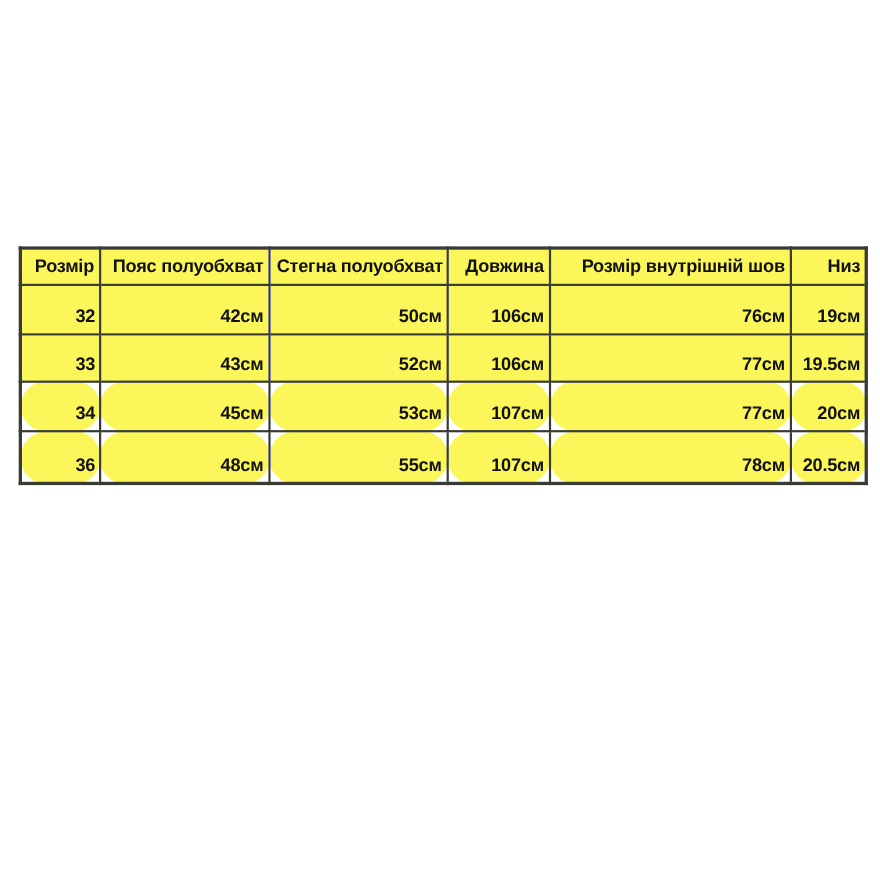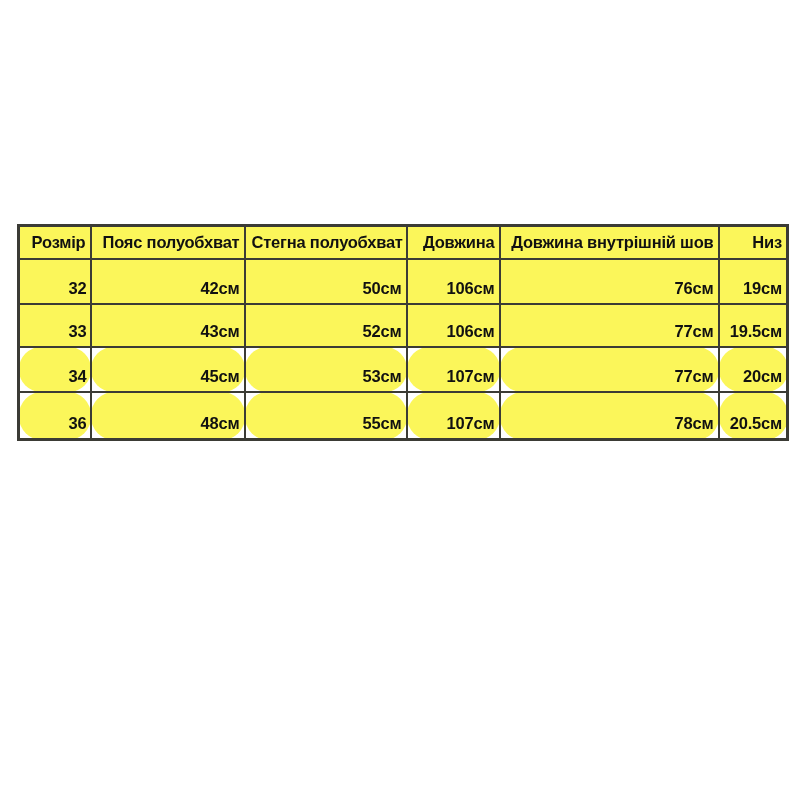--- a/index.html
+++ b/index.html
@@ -81,21 +81,21 @@
         <col class="c3">
         <col class="c4">
         <col class="c5">
     </colgroup>
     <thead>
       <tr>
         <th>Розмір</th>
         <th>Пояс полуобхват</th>
         <th>Стегна полуобхват</th>
         <th>Довжина</th>
-        <th>Довжина внутрішній шов</th>
+        <th>Розмір внутрішній шов</th>
         <th>Низ</th>
       </tr>
     </thead>
     <tbody>
       <tr>
         <td class="size-col">32</td>
         <td>42см</td>
         <td>50см</td>
         <td>106см</td>
         <td>76см</td>

